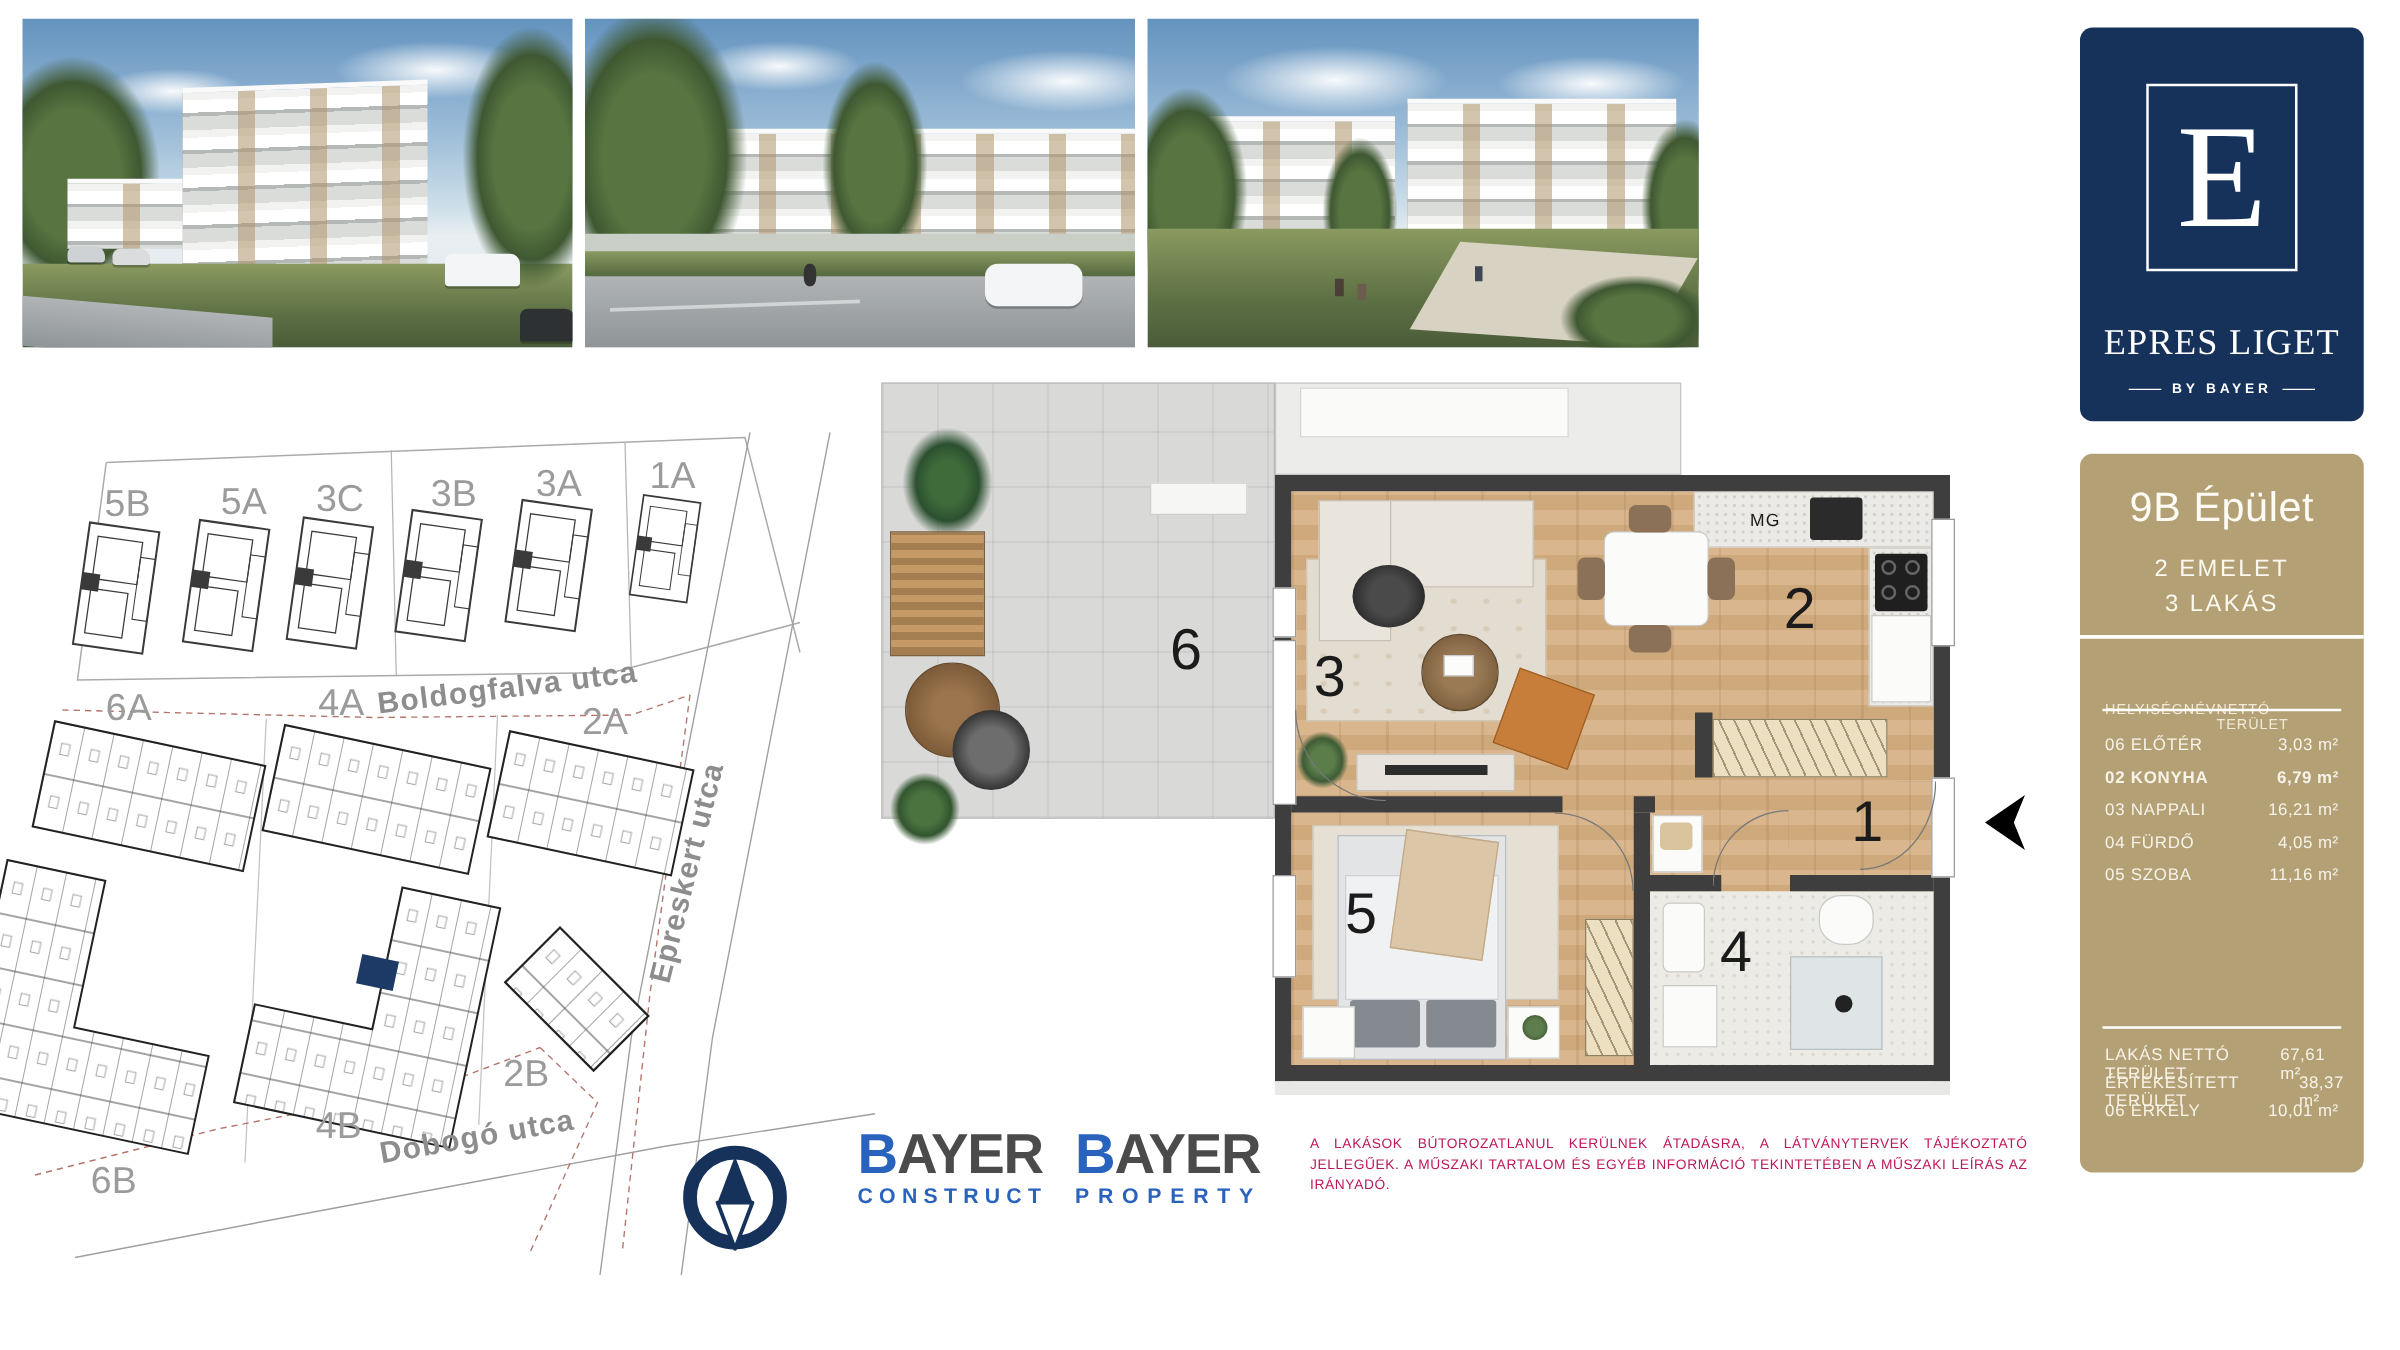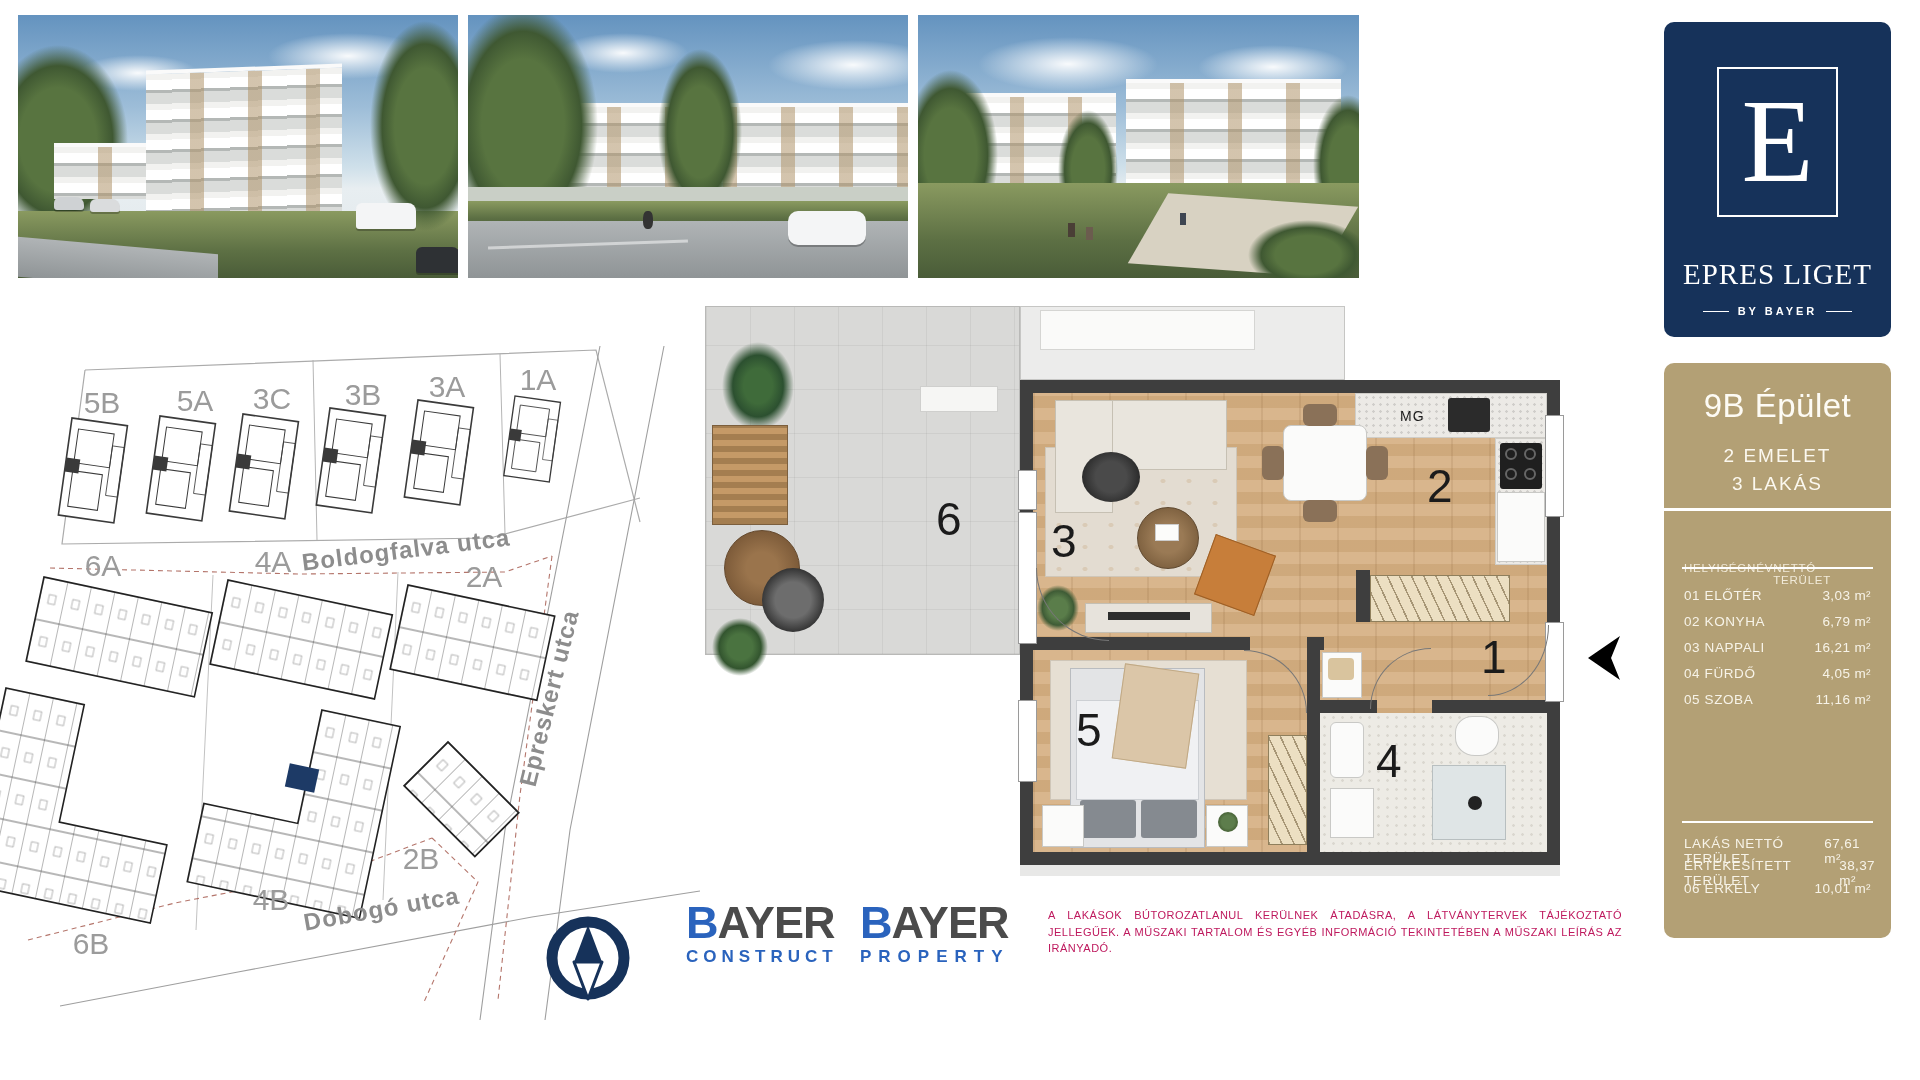--- a/index.html
+++ b/index.html
@@ -302,24 +302,24 @@
     <div class="tp-title">9B Épület</div>
     <div class="tp-sub" style="top:82px;">2 EMELET</div>
     <div class="tp-sub" style="top:110px;">3 LAKÁS</div>
     <div class="tp-div" style="top:145px;"></div>
     <div class="trow thead" style="top:199px;">
       <span>HELYISÉGNÉV</span>
       <span>NETTÓ TERÜLET</span>
     </div>
     <div class="tp-div2" style="top:204px;"></div>
     <div class="trow" style="top:225px;">
-      <span class="n">01 ELŐTÉR</span>
+      <span class="n">06 ELŐTÉR</span>
       <span class="v">3,03 m²</span>
     </div>
-    <div class="trow" style="top:251px;">
+    <div class="trow" style="top:251px;font-weight:bold;">
       <span class="n">02 KONYHA</span>
       <span class="v">6,79 m²</span>
     </div>
     <div class="trow" style="top:277px;">
       <span class="n">03 NAPPALI</span>
       <span class="v">16,21 m²</span>
     </div>
     <div class="trow" style="top:303px;">
       <span class="n">04 FÜRDŐ</span>
       <span class="v">4,05 m²</span>

